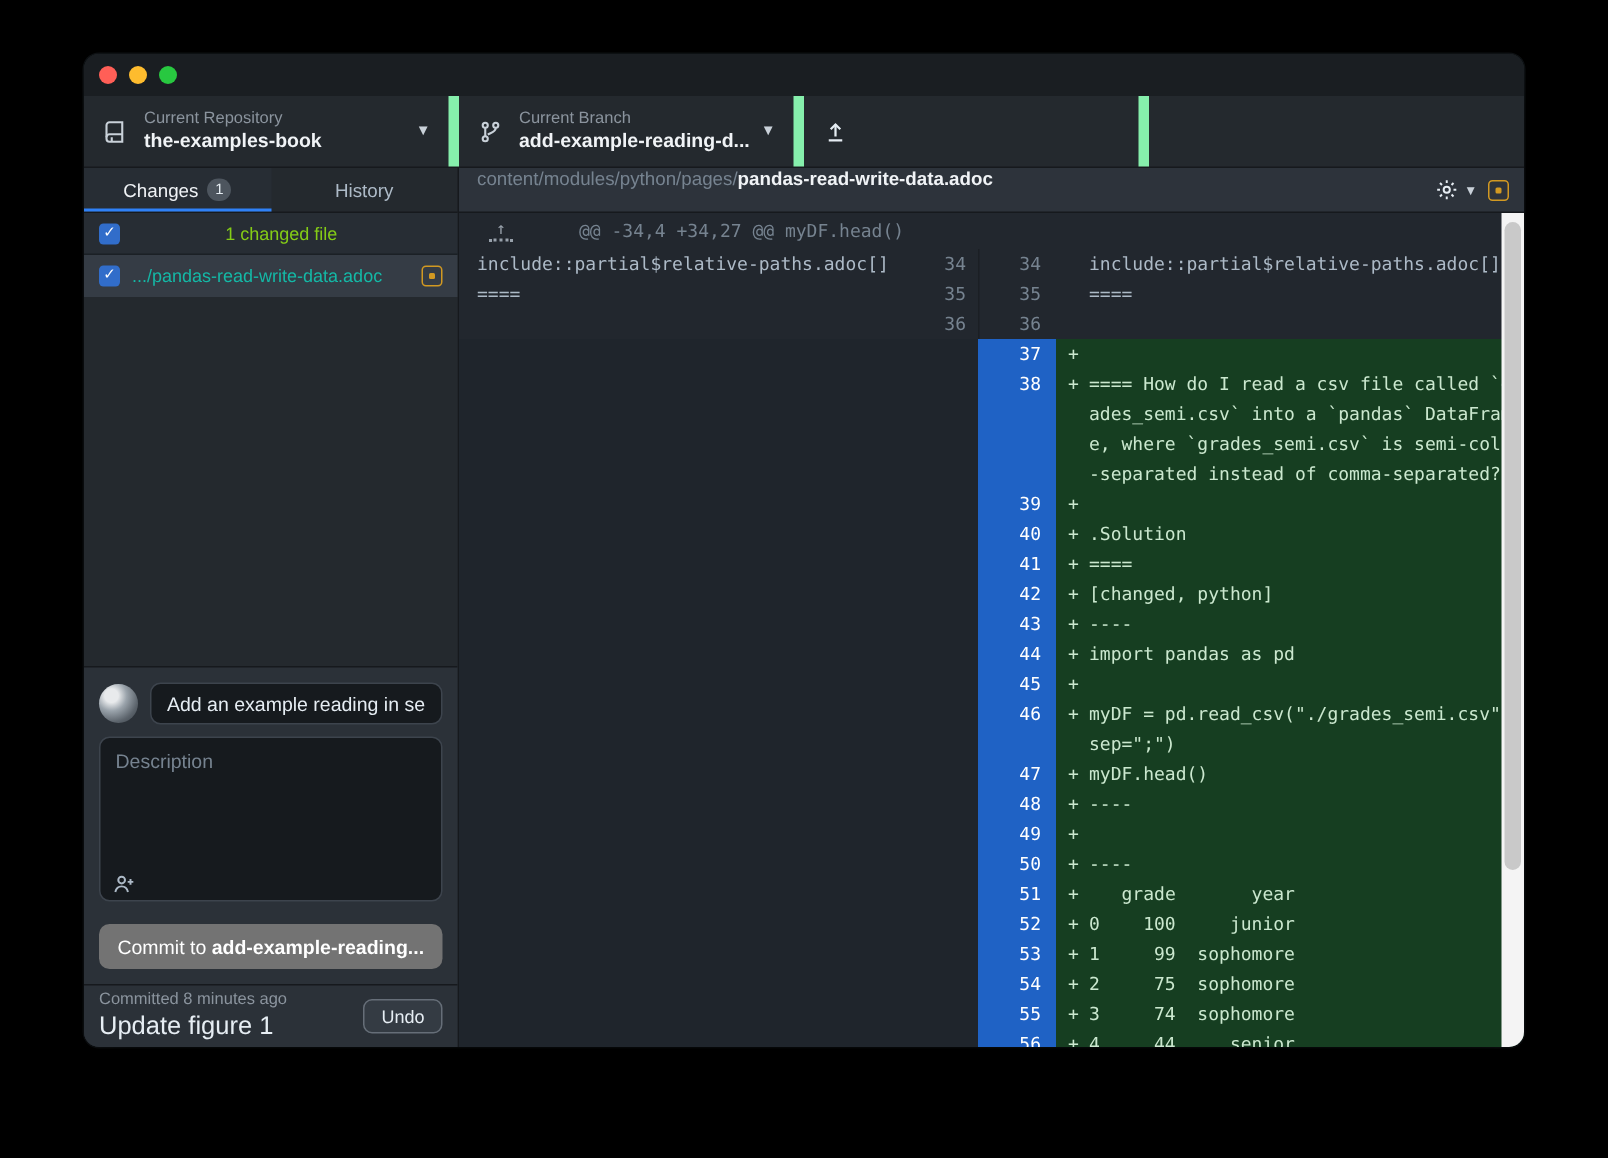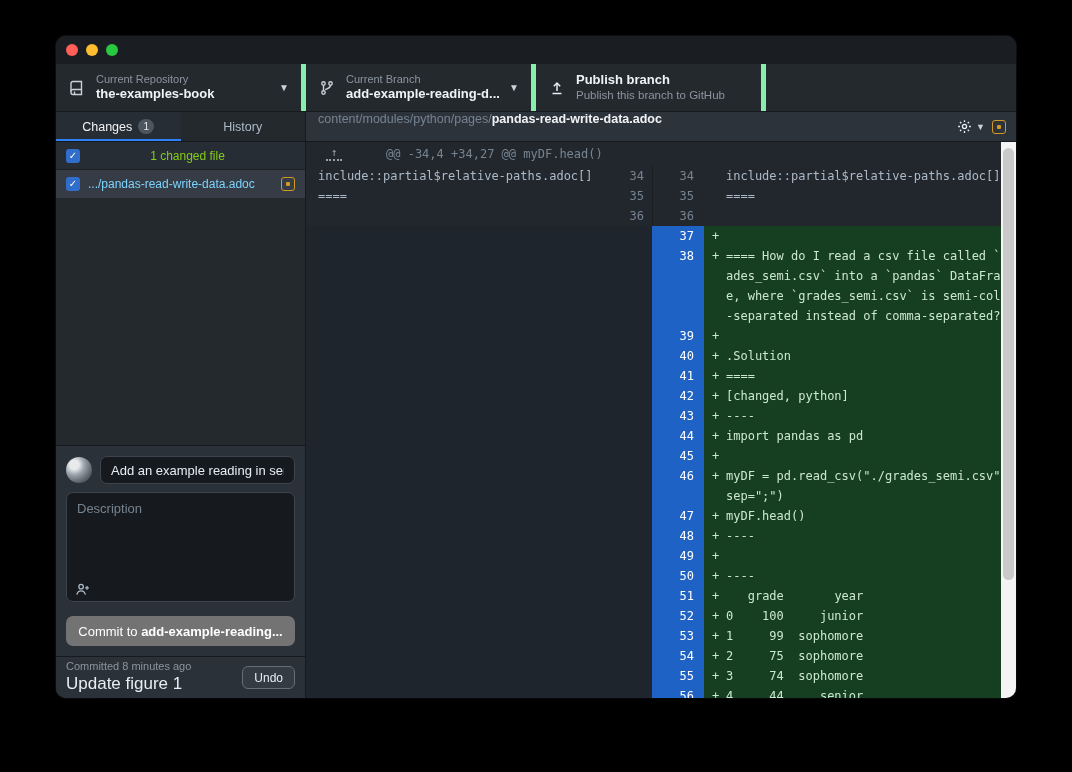--- a/index.html
+++ b/index.html
@@ -10,42 +10,42 @@
     box-shadow:0 18px 50px rgba(0,0,0,.85), 0 0 0 1px #101417;
     display:flex; flex-direction:column;
   }
   
   .titlebar { height:28px; background:#1a1e22; flex:none; display:flex; align-items:center; padding-left:10px; }
   .lights { display:flex; gap:8px; }
   .light { width:12px; height:12px; border-radius:50%; }
   .light.red{ background:#ff5f57; } .light.yellow{ background:#febc2e; } .light.green{ background:#28c840; }
   
   .toolbar { height:48px; flex:none; display:flex; background:#24292e; border-bottom:1px solid #16191d; }
-  .tb-section { display:flex; align-items:center; padding:0 12px; border-right:5px solid #86efac; cursor:default; }
+  .tb-section { display:flex; align-items:center; padding:0 12px; border-right:7px solid #86efac; cursor:default; }
   .tb-repo { width:250px; } .tb-branch { width:230px;align-items:center; } .tb-publish { width:230px; }
   .tb-fill { flex:1; border-right:none; }
   .tb-icon { width:18px; flex:none; margin-right:10px; color:#c9d1d9; display:flex; align-items:center; justify-content:center; }
   .tb-text { flex:1; min-width:0; line-height:1.25; }
   .tb-label { font-size:11px; color:#8b949e; white-space:nowrap; overflow:hidden; }
   .tb-value { font-size:13px; font-weight:bold; color:#f0f3f6; white-space:nowrap; overflow:hidden; }
   .tb-sub { font-size:11.5px; color:#8b949e; white-space:nowrap; overflow:hidden; }
   .caret { flex:none; color:#c9d1d9; font-size:10px; margin-left:6px; }
   
   .main { flex:1; display:flex; min-height:0; }
   .sidebar { width:250px; flex:none; display:flex; flex-direction:column; background:#24292e; border-right:1px solid #16191d; }
   
   .tabs { height:30px; flex:none; display:flex; border-bottom:1px solid #16191d; }
   .tab { flex:1; display:flex; align-items:center; justify-content:center; gap:6px; font-size:12.5px; color:#adbac7; cursor:pointer; }
   .tab.active { color:#f0f3f6; background:#272d34; box-shadow:inset 0 -2px 0 #2f81f7; }
   .badge { min-width:16px; height:15px; padding:0 4px; border-radius:8px; background:#4d555e; color:#e6edf3; font-size:10px; display:flex; align-items:center; justify-content:center; }
   
   .row-summary { height:28px; flex:none; display:flex; align-items:center; padding:0 10px; background:#272d34; border-bottom:1px solid #1b2025; }
   .row-summary .lbl { flex:1; text-align:center; font-size:12px; color:#84cc16; }
   .row-file { height:28px; flex:none; display:flex; align-items:center; gap:8px; padding:0 10px; background:#353c45; }
-  .row-file .fname { flex:1; font-size:12px; color:#7dd3fc; white-space:nowrap; overflow:hidden; }
+  .row-file .fname { flex:1; font-size:12px; color:#14b8a6; white-space:nowrap; overflow:hidden; }
   .checkbox { width:14px; height:14px; flex:none; border-radius:3px; background:#316dca; color:#fff; font-size:10px; line-height:14px; text-align:center; }
   .mod-icon { width:14px; height:14px; flex:none; border:1.5px solid #d29922; border-radius:3px; position:relative; }
   .mod-icon::after { content:""; position:absolute; left:50%; top:50%; width:4px; height:4px; margin:-2px 0 0 -2px; border-radius:1px; background:#d29922; }
   .sidebar-spacer { flex:1; background:#24292e; }
   
   .commit-panel { flex:none; background:#2b3138; border-top:1px solid #16191d; padding:10px; }
   .commit-row1 { display:flex; align-items:center; gap:8px; }
   .avatar { width:26px; height:26px; flex:none; border-radius:50%;
     background:radial-gradient(circle at 32% 30%, #e8eaec 0 18%, #9aa3ab 40%, #5b636b 70%, #343b42 100%); }
   .summary-input { flex:1; height:28px; min-width:0; background:#161a1e; border:1px solid #3d444d; border-radius:7px;
@@ -136,24 +136,20 @@
       <span class="caret">▼</span>
     </div>
     <div class="tb-section tb-publish">
       <span class="tb-icon">
         <svg width="16" height="16" viewBox="0 0 16 16" fill="none" stroke="#e6edf3" stroke-width="1.5">
           <path d="M8 11V3"></path>
             <path d="M4.8 6.2 8 3l3.2 3.2"></path>
             <path d="M3.5 13.5h9"></path>
         </svg>
       </span>
-      <span class="tb-text">
-        <div class="tb-value">Publish branch</div>
-        <div class="tb-sub">Publish this branch to GitHub</div>
-      </span>
     </div>
     <div class="tb-section tb-fill"></div>
   </div>
 
   <div class="main">
 
     <div class="sidebar">
       <div class="tabs">
         <div class="tab active">
           <span>Changes</span>

